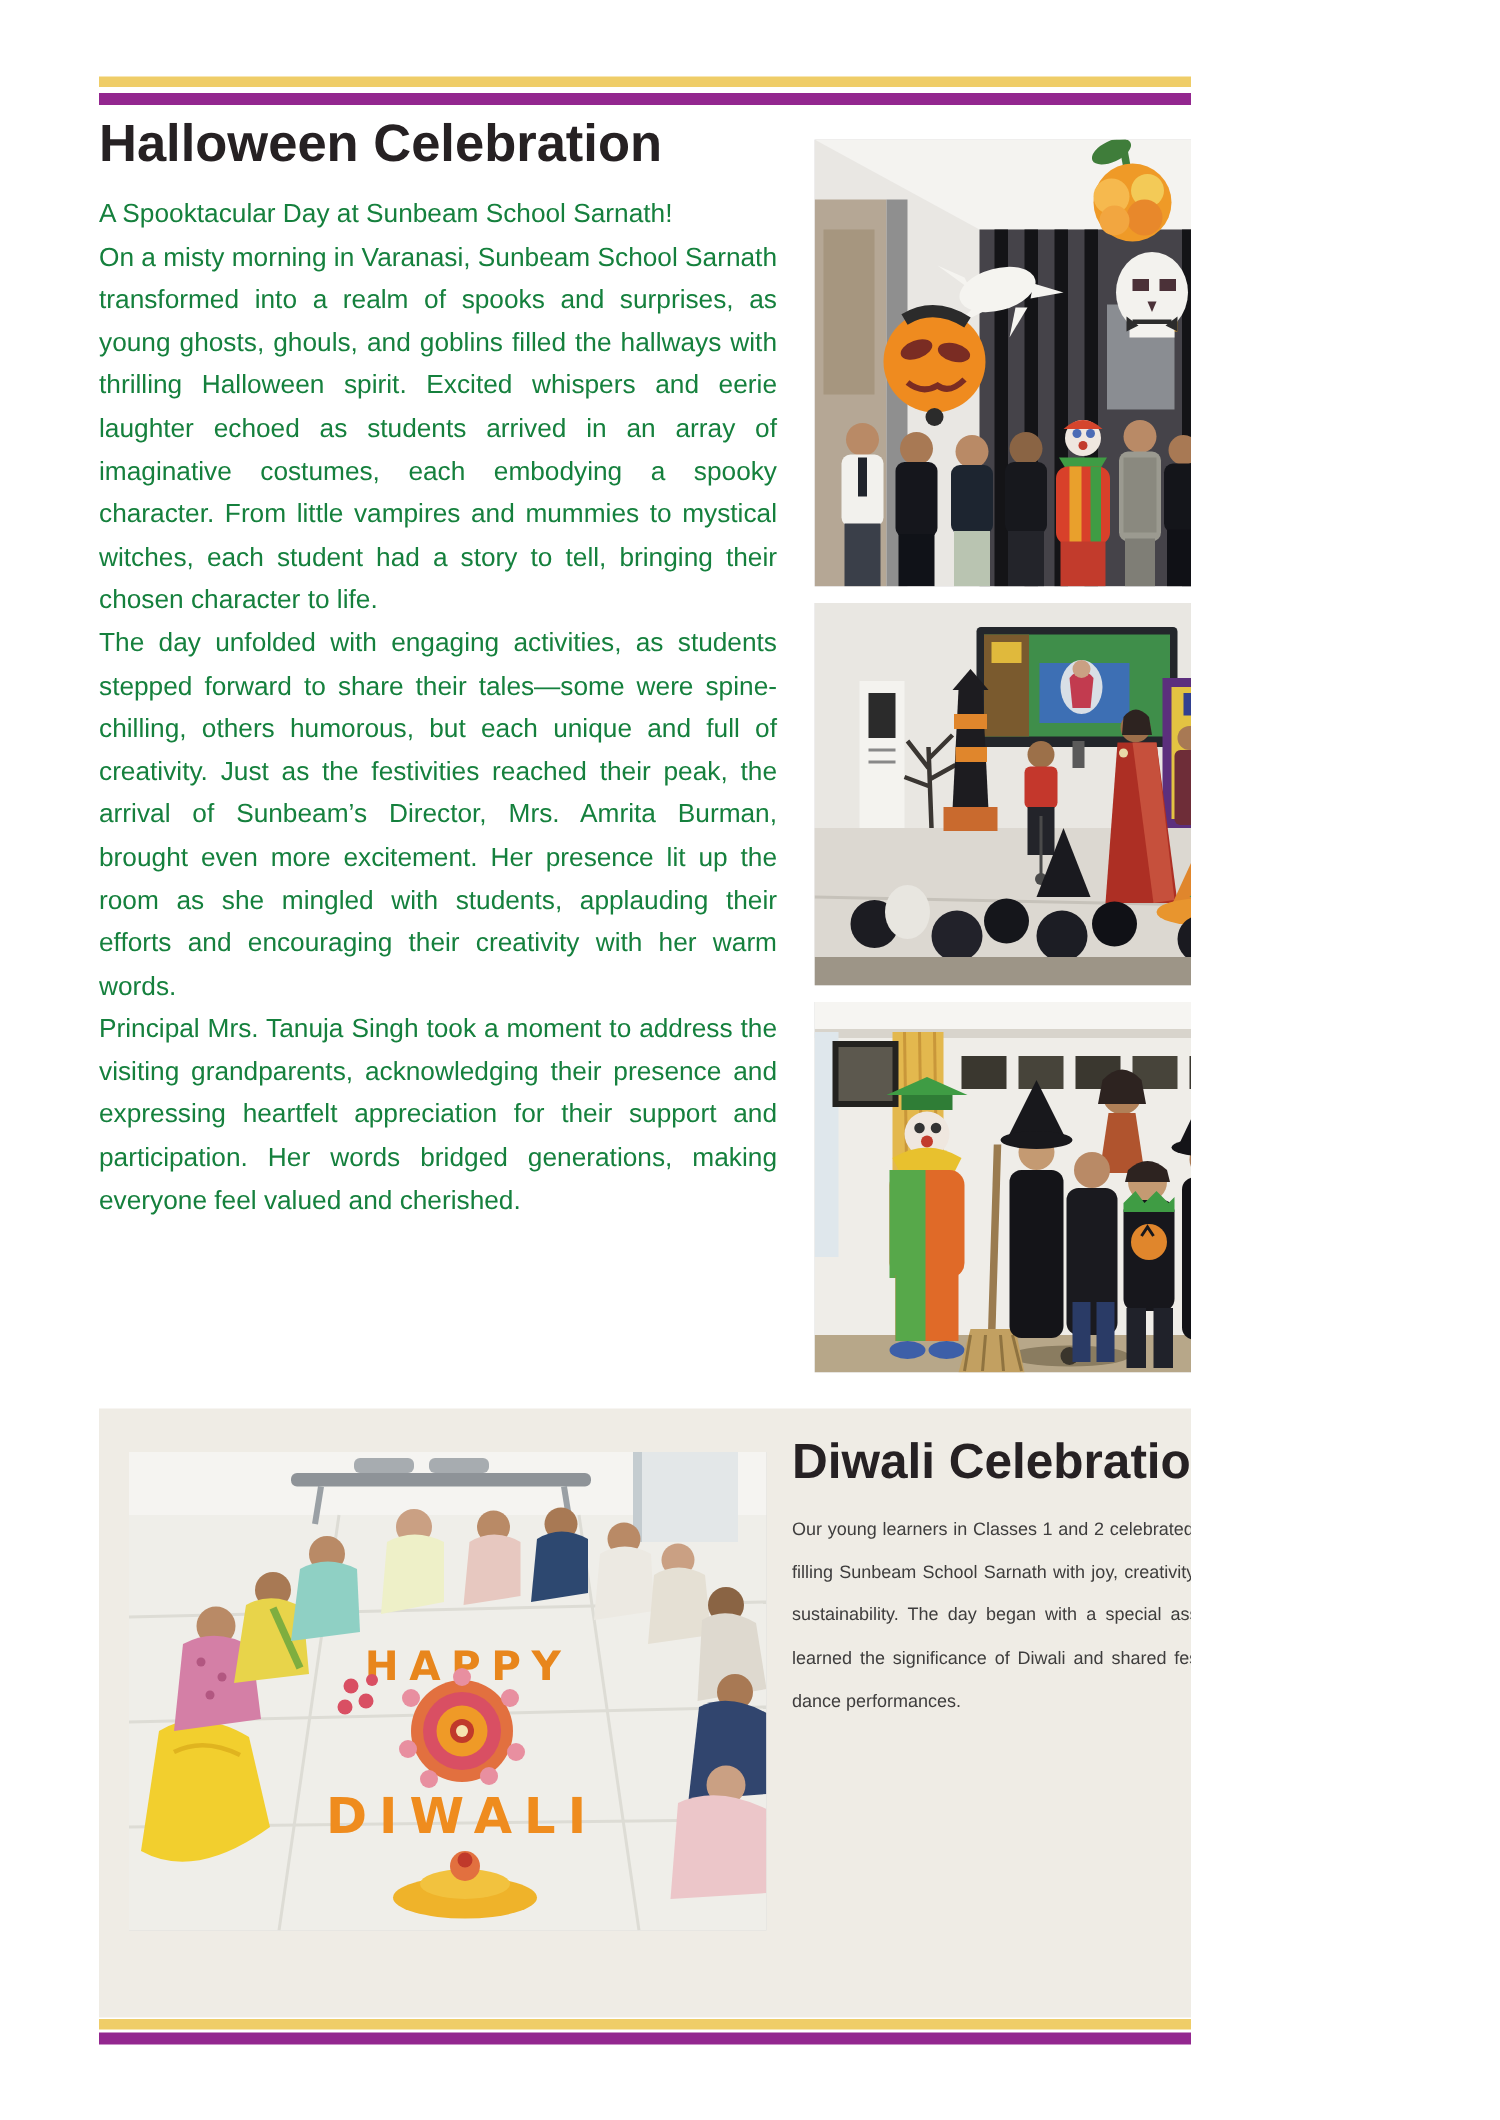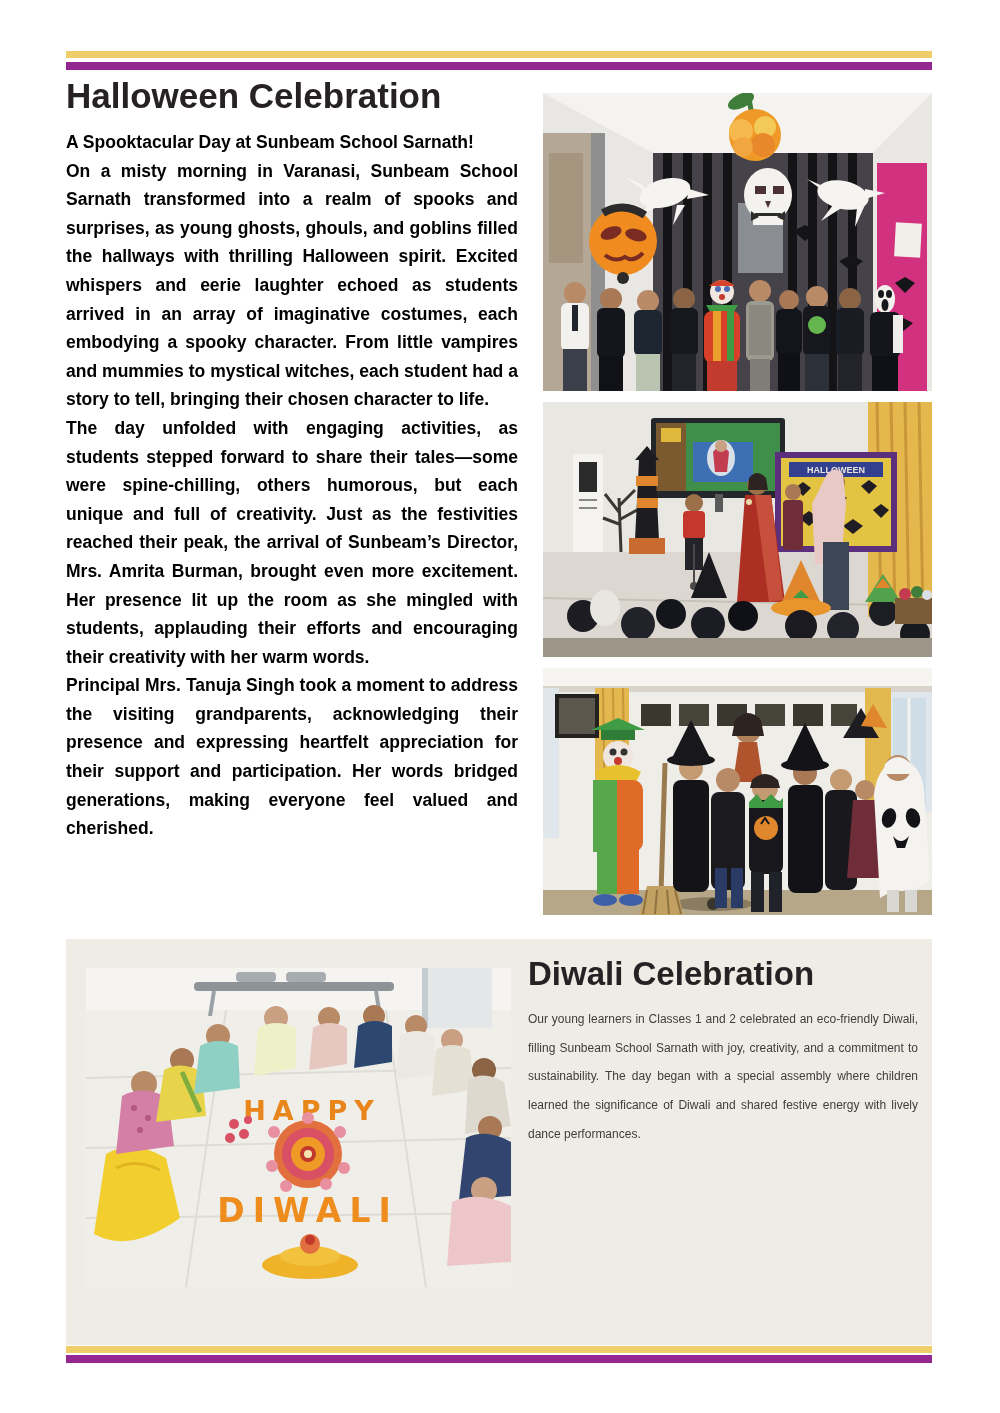--- a/index.html
+++ b/index.html
@@ -1,36 +1,36 @@
 <!DOCTYPE html>
 <html><head>
 <meta charset="utf-8">
 <style>
   html,body{margin:0;padding:0;background:#ffffff;}
   .page{
     position:relative;
-    width:1000px;height:1413px;
+    width:794px;height:1413px;
     background:#ffffff;
     font-family:"Liberation Sans", sans-serif;
     overflow:hidden;
   }
   .accent{position:absolute;left:66px;width:866px;}
   .accent.yellow-top{top:51px;height:7px;}
   .accent.purple-top{top:62px;height:8px;}
   .accent.yellow-bottom{top:1346px;height:7px;}
   .accent.purple-bottom{top:1355px;height:8px;}
 
   .hw-title{
     position:absolute;left:66px;top:76px;margin:0;
     font-size:35px;font-weight:bold;letter-spacing:0px;
     color:#262123;
   }
   .hw-textcol{
     position:absolute;left:66px;top:128px;width:452px;
-    font-size:17.5px;line-height:28.6px;color:#000000;font-weight:bold;
+    font-size:17.5px;line-height:28.6px;color:#15803d;
   }
   .hw-textcol p{margin:0;text-align:justify;}
   .hw-textcol p.subtitle{text-align:left;}
 
   .photo{position:absolute;overflow:hidden;background:#ddd;}
   .photo svg{display:block;}
   #photo1{left:543px;top:93px;width:389px;height:298px;}
   #photo2{left:543px;top:402px;width:389px;height:255px;}
   #photo3{left:543px;top:668px;width:389px;height:247px;}
 

